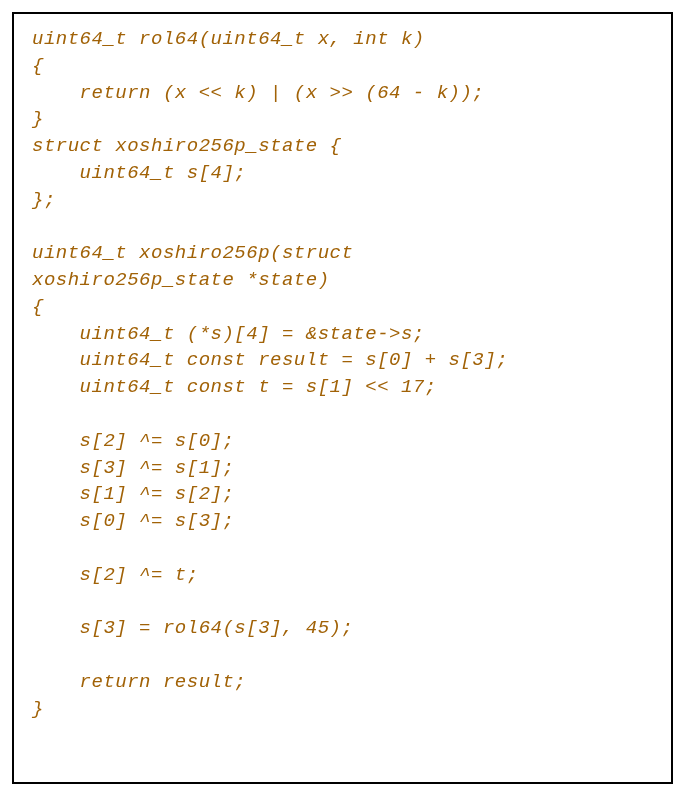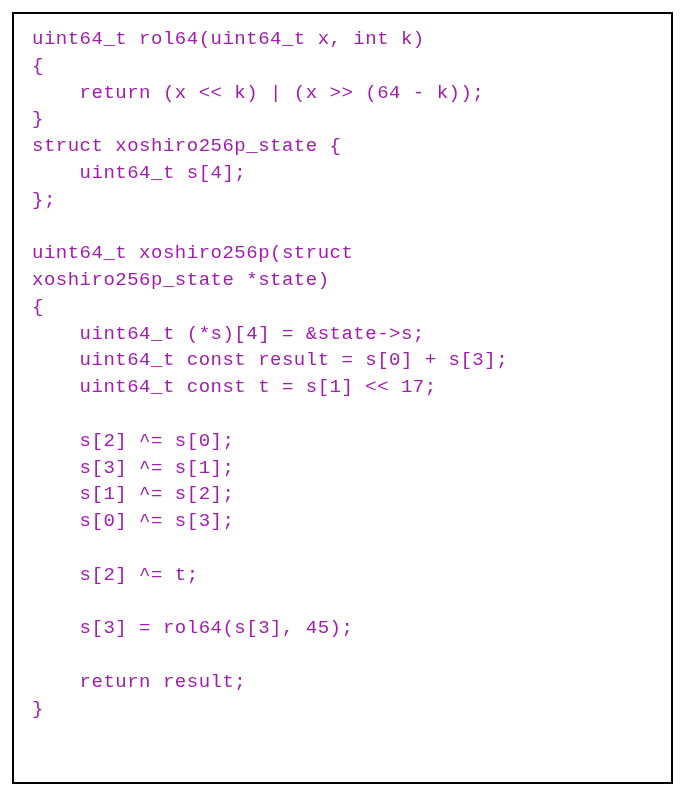--- a/index.html
+++ b/index.html
@@ -18,22 +18,23 @@
       height: 100%;
       border: 2px solid black;
       padding: 12px 18px;
       background: white;
     }
     pre {
       font-family: 'Courier New', Courier, monospace;
       font-size: 19px;
       line-height: 1.41;
       white-space: pre;
-      color: #a21caf;
+      color: #a16207;
       letter-spacing: 0.5px;
+      font-style: italic;
     }
   </style>
 </head>
 <body>
 
 <div class="code-container">
   <pre id="code-pre">uint64_t rol64(uint64_t x, int k)
 {
     return (x &lt;&lt; k) | (x &gt;&gt; (64 - k));
 }

